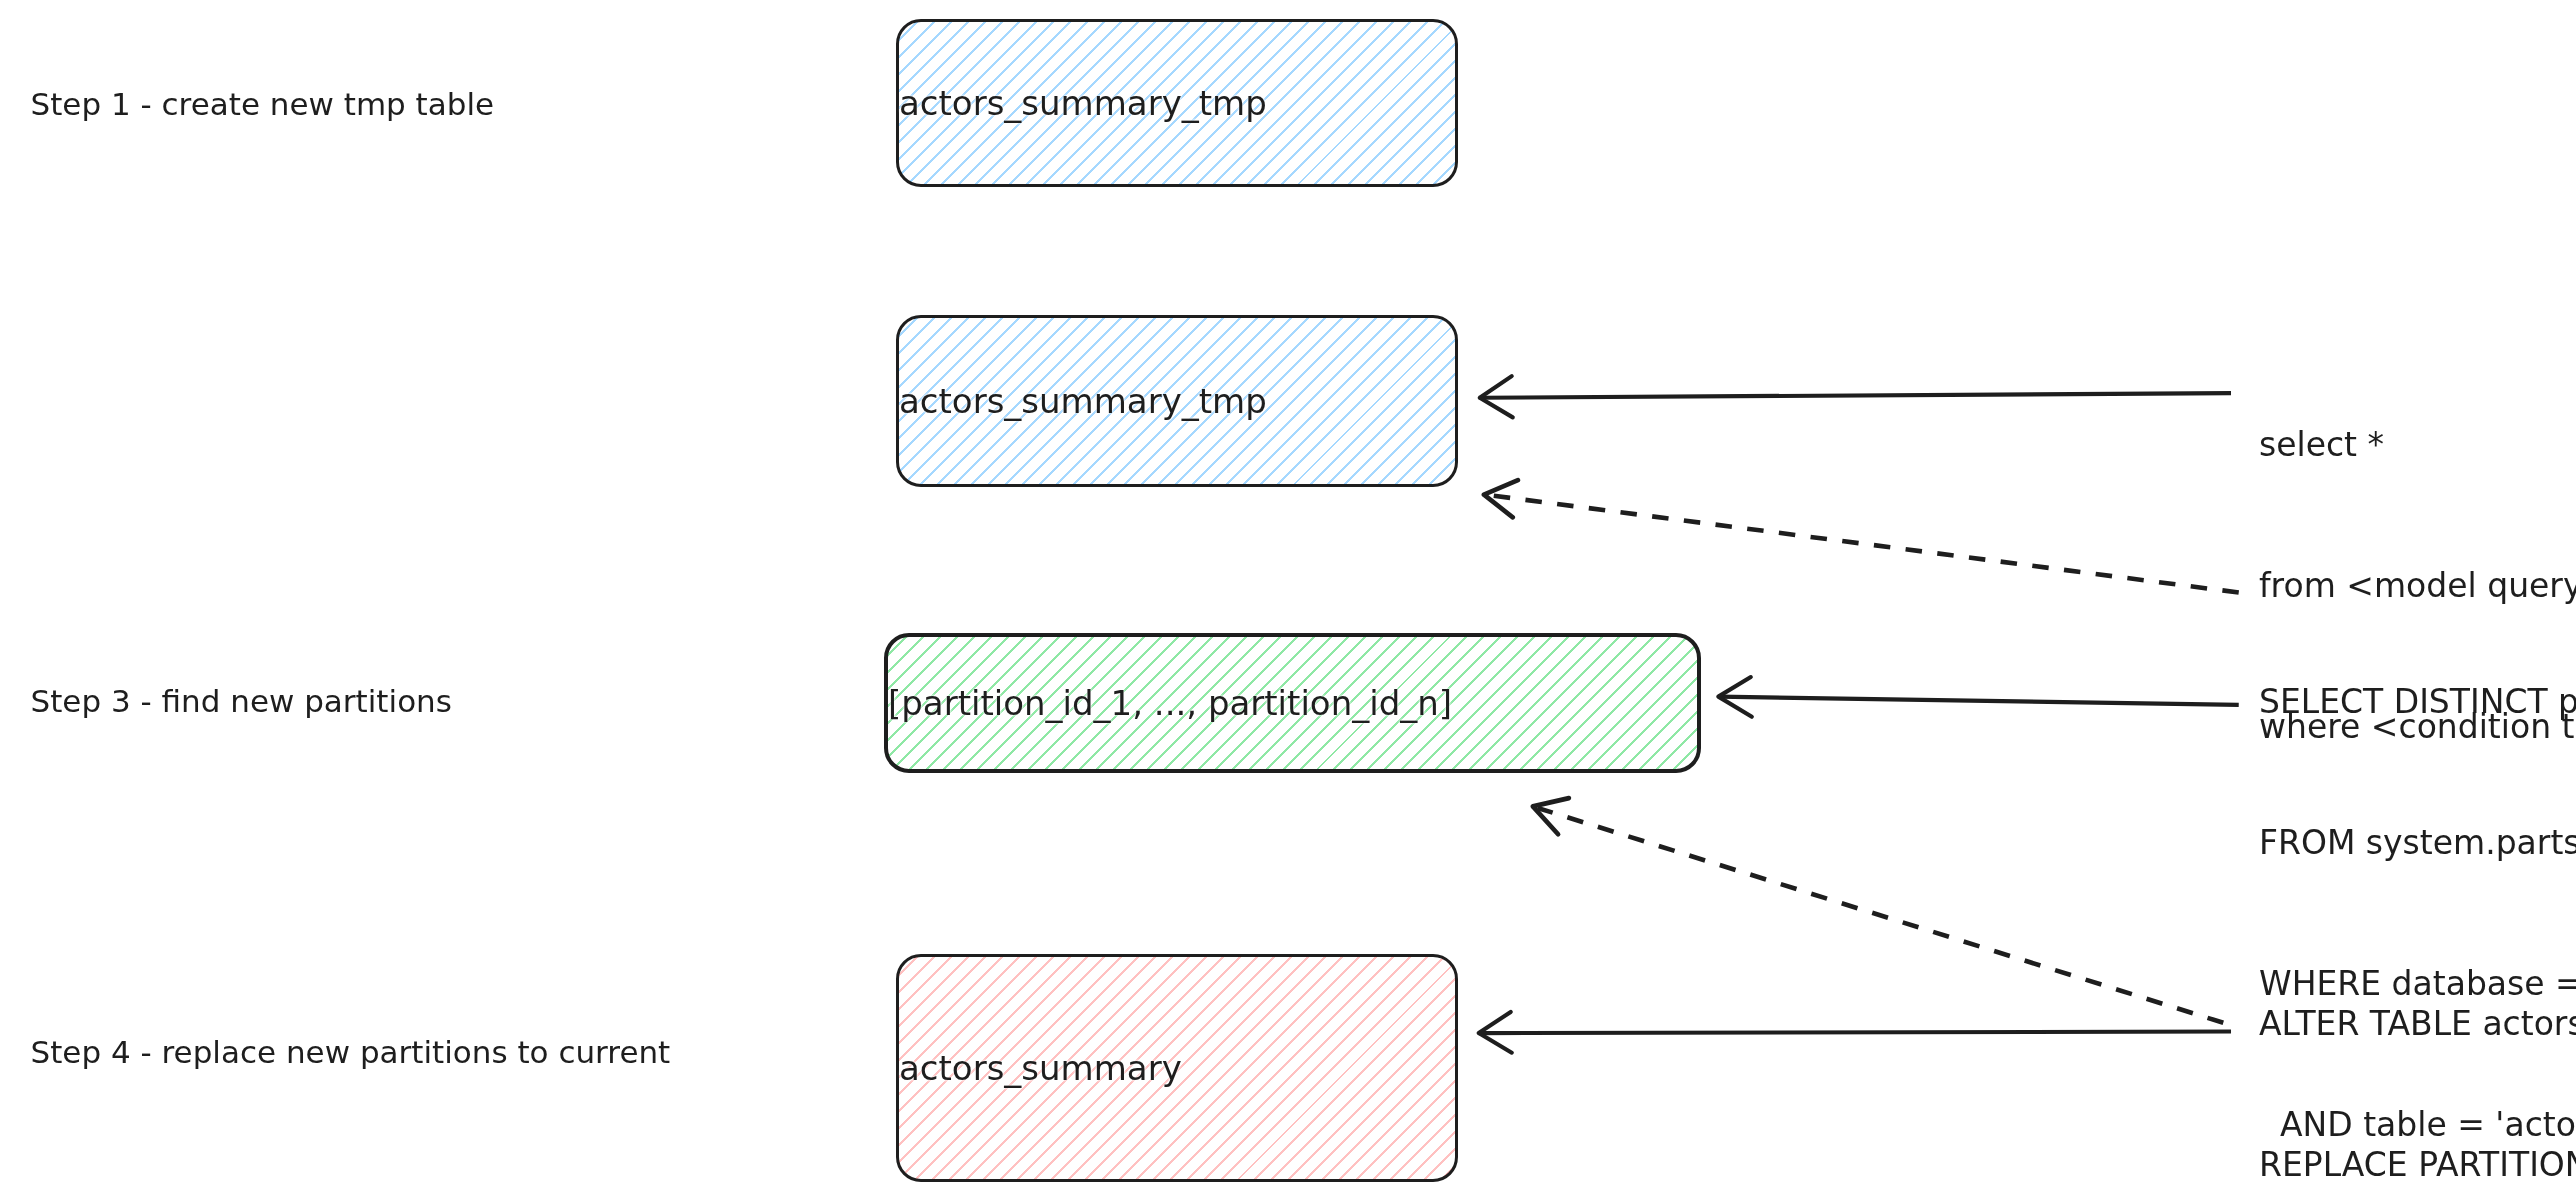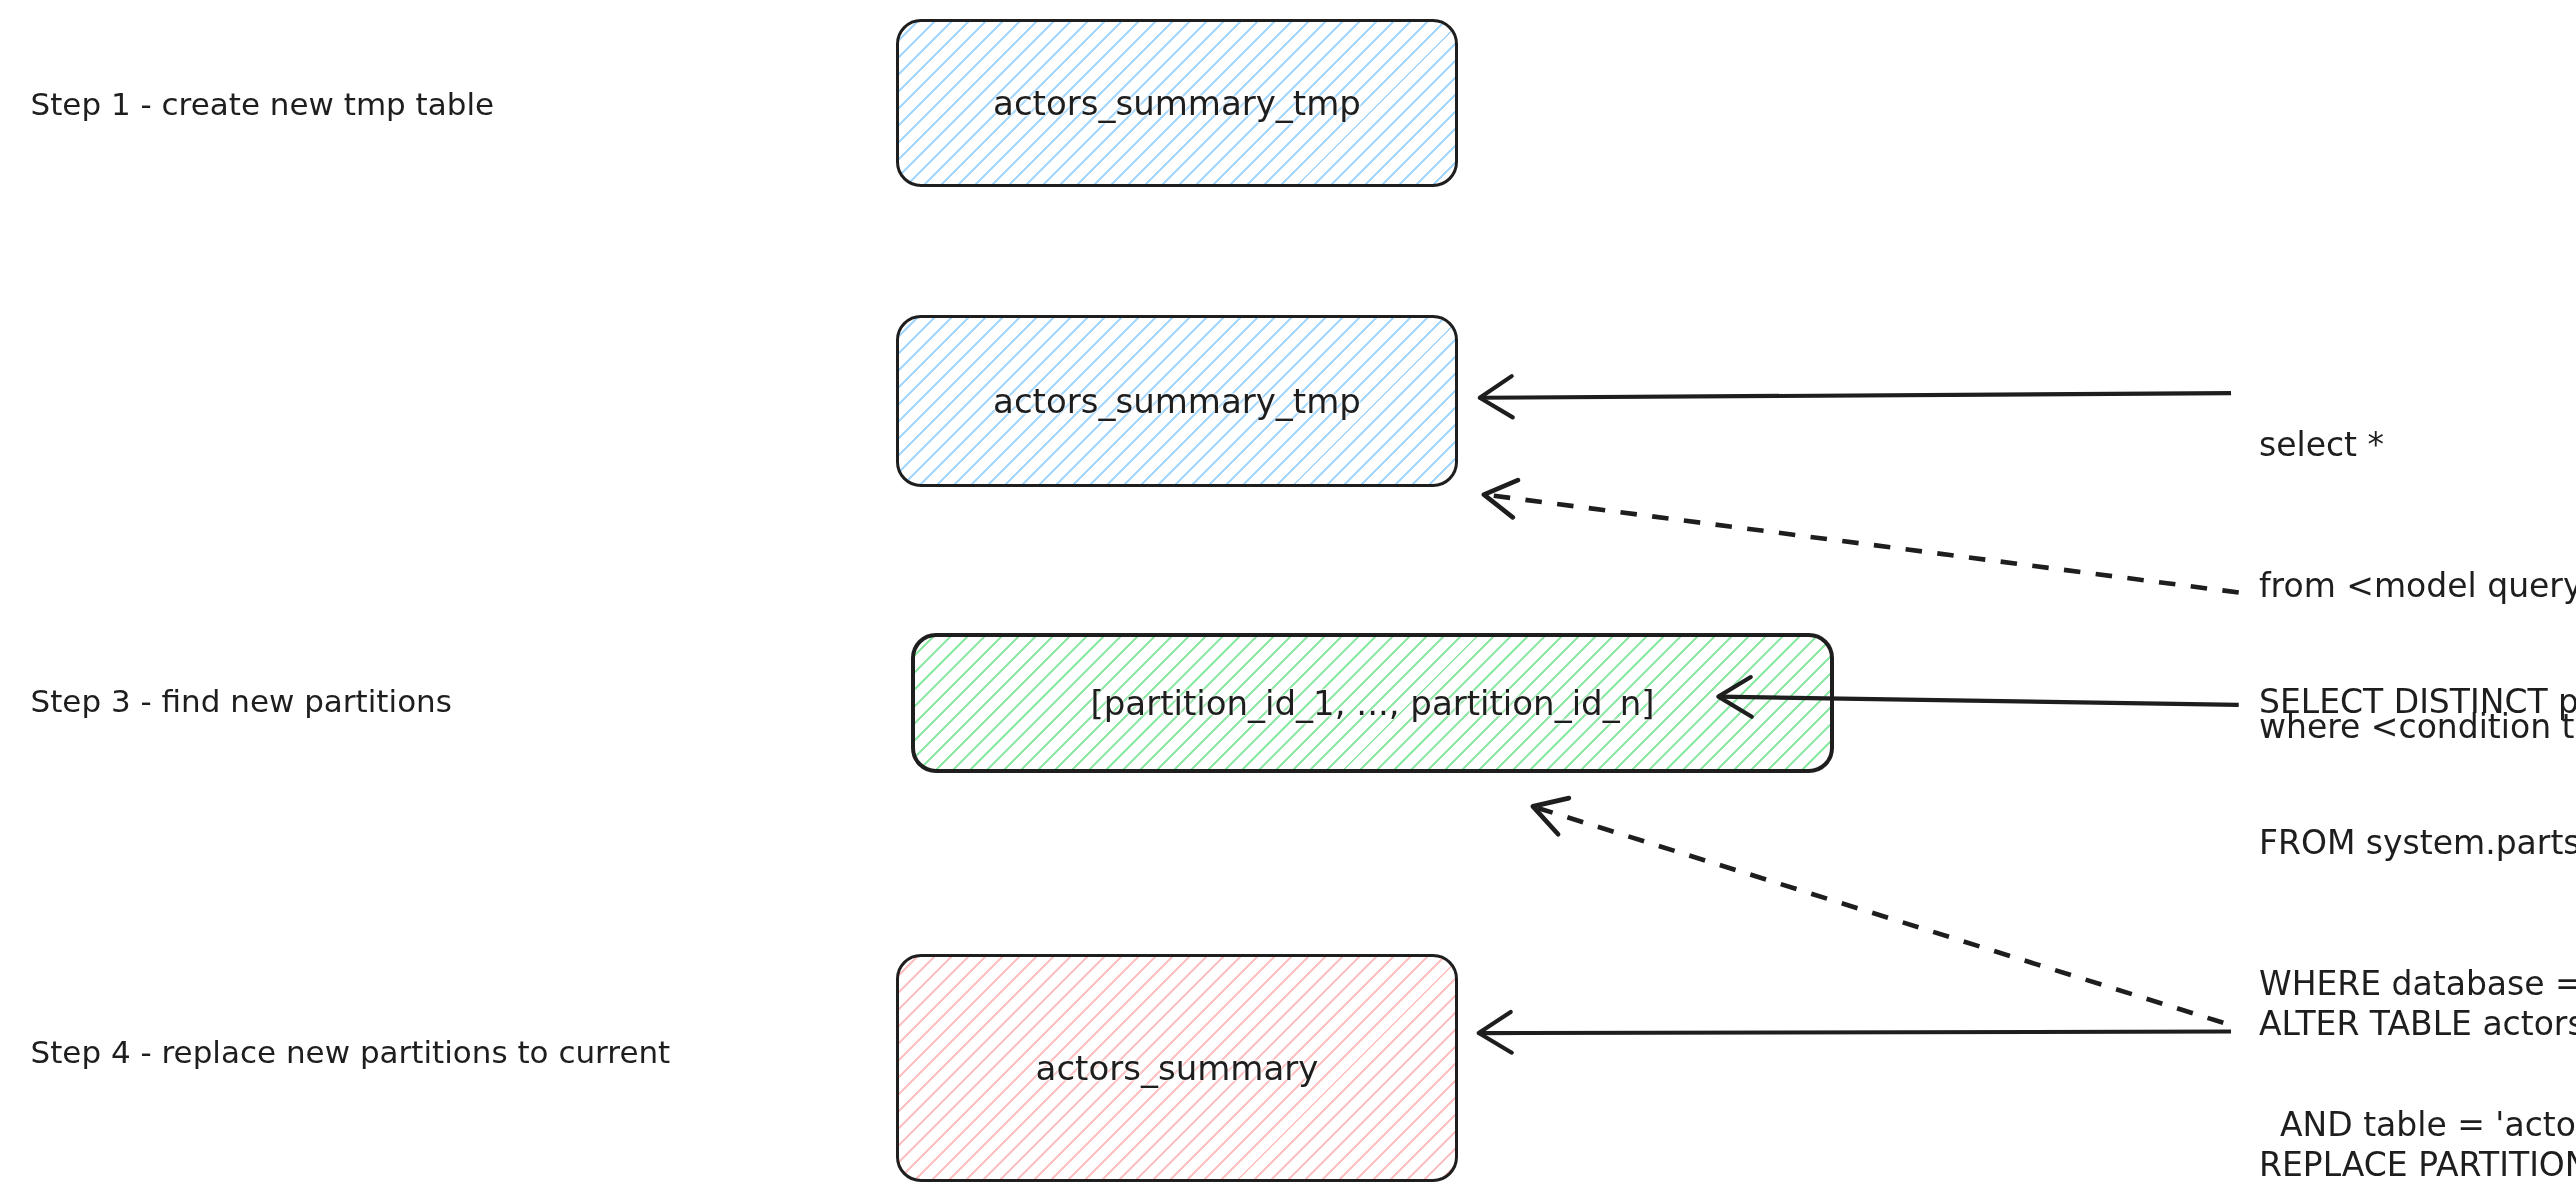--- a/index.html
+++ b/index.html
@@ -25,21 +25,21 @@
     color: #1e1e1e;
     margin-left: 12px;
   }
   .node-box {
     position: absolute;
     box-sizing: border-box;
     border: 3.1px solid #1e1e1e;
     border-radius: 25px;
     display: flex;
     align-items: center;
-    justify-content: center;
+    justify-content: flex-start;
     background-color: #ffffff;
   }
   .node-box .node-label {
     font-size: 34px;
     white-space: nowrap;
     color: #1e1e1e;
     text-shadow: 0 0 3.1px #ffffff, 0 0 3.1px #ffffff;
   }
   .node-box.bold-border { border-width: 4.6px; }
   .sql-block {
@@ -71,21 +71,21 @@
   <div class="step-label" style="top:1035px">Step 4 - replace new partitions to current</div>
 
   <div class="node-box" style="left: 896px; top: 18.5px; width: 562px; height: 168px; background-image: repeating-linear-gradient(135deg, rgb(165, 216, 255) 0px, rgb(165, 216, 255) 2.1px, transparent 2.1px, transparent 12px);">
     <span class="node-label">actors_summary_tmp</span>
   </div>
 
   <div class="node-box" style="left: 896px; top: 315px; width: 562px; height: 172px; background-image: repeating-linear-gradient(135deg, rgb(165, 216, 255) 0px, rgb(165, 216, 255) 2.1px, transparent 2.1px, transparent 12px);">
     <span class="node-label">actors_summary_tmp</span>
   </div>
 
-  <div class="node-box bold-border" style="left: 884px; top: 633px; width: 923px; height: 140px; background-image: repeating-linear-gradient(135deg, rgb(143, 232, 165) 0px, rgb(143, 232, 165) 2.1px, transparent 2.1px, transparent 12px); margin-left: 27px;">
+  <div class="node-box bold-border" style="left: 884px; top: 633px; width: 817px; height: 140px; background-image: repeating-linear-gradient(135deg, rgb(143, 232, 165) 0px, rgb(143, 232, 165) 2.1px, transparent 2.1px, transparent 12px);">
     <span class="node-label">[partition_id_1, ..., partition_id_n]</span>
   </div>
 
   <div class="node-box" style="left: 896px; top: 954px; width: 562px; height: 228px; background-image: repeating-linear-gradient(135deg, rgb(255, 193, 193) 0px, rgb(255, 193, 193) 2.1px, transparent 2.1px, transparent 12px);">
     <span class="node-label">actors_summary</span>
   </div>
 
   <div class="sql-block" style="top:327px">
     <div>select *</div>
     <div>from &lt;model query&gt;</div>

